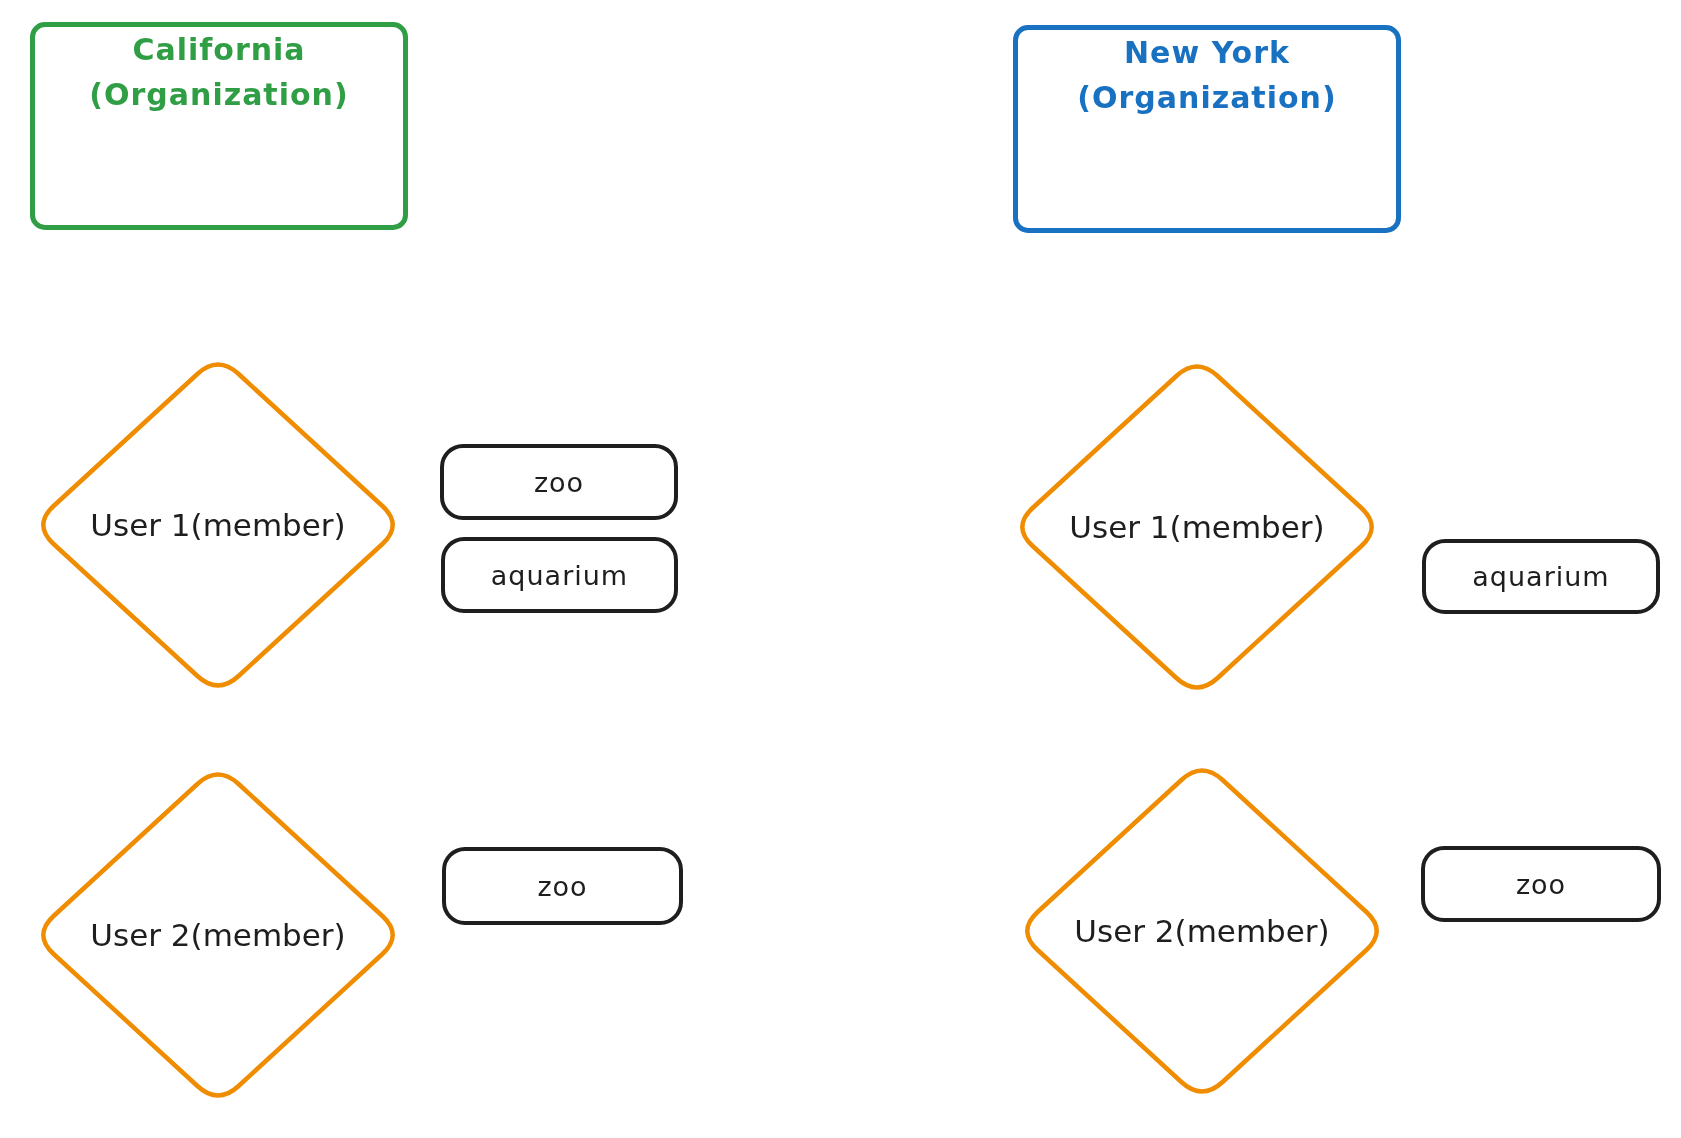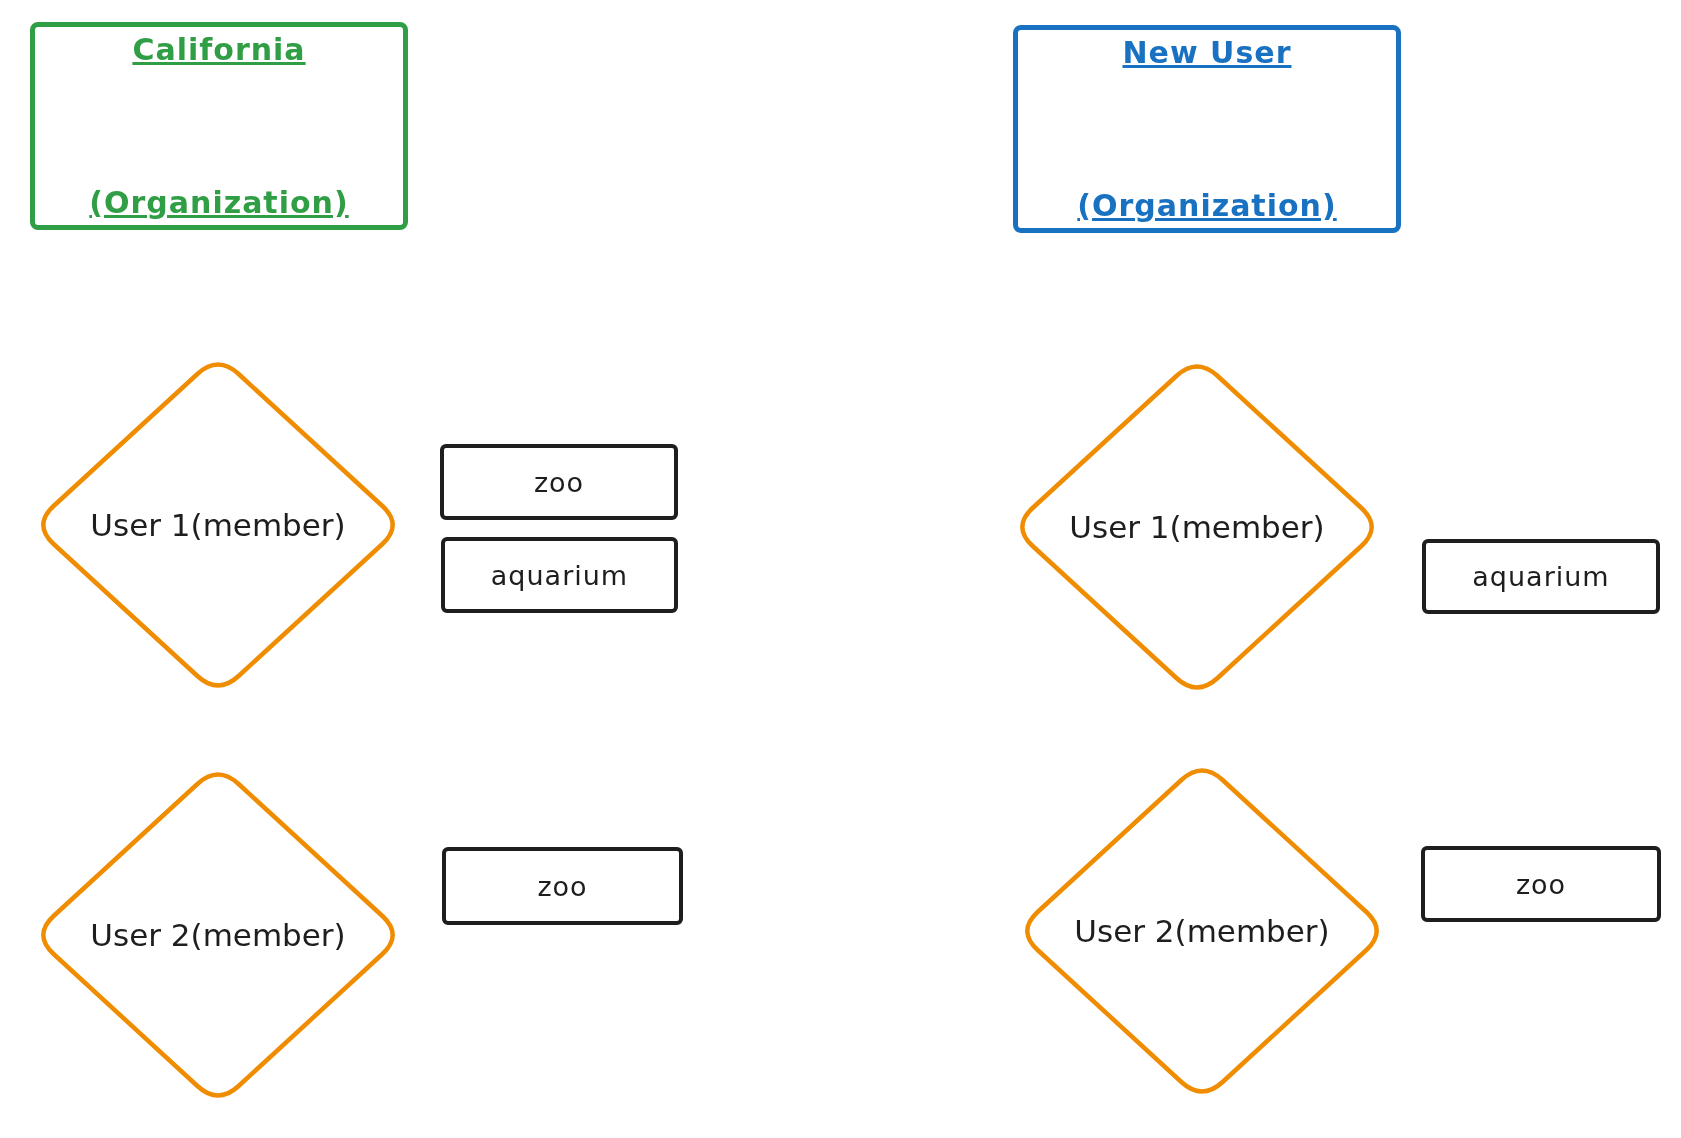--- a/index.html
+++ b/index.html
@@ -19,28 +19,27 @@
     position: relative;
     width: 1681px;
     height: 1138px;
     background: var(--background);
     overflow: hidden;
   }
 
   
   .org-box {
     position: absolute;
-    border-radius: 8px;
+    border-radius: 15px;
     display: flex;
     flex-direction: column;
     align-items: center;
-    justify-content: space-between;
+    justify-content: flex-start;
     text-align: center;
     background: var(--background);
-    text-decoration: underline;
   }
   .org-box.left {
     left: 30px; top: 22px; width: 378px; height: 208px;
     border: 5px solid var(--org-left);
     color: var(--org-left);
   }
   .org-box.right {
     left: 1013px; top: 25px; width: 388px; height: 208px;
     border: 5px solid var(--org-right);
     color: var(--org-right);
@@ -82,21 +81,21 @@
   }
   .d-left-1  { left: 28px;   top: 350px; }
   .d-left-2  { left: 28px;   top: 760px; }
   .d-right-1 { left: 1007px; top: 352px; }
   .d-right-2 { left: 1012px; top: 756px; }
 
   
   .tag {
     position: absolute;
     border: 4px solid var(--ink);
-    border-radius: 6px;
+    border-radius: 23px;
     background: var(--background);
     display: flex;
     align-items: center;
     justify-content: center;
   }
   .tag span {
     font-size: 27px;
     letter-spacing: 1px;
     white-space: nowrap;
     color: var(--ink);
@@ -111,21 +110,21 @@
 <body>
 
 <div class="canvas">
 
   <div class="org-box left">
     <div class="org-line">California</div>
     <div class="org-line">(Organization)</div>
   </div>
 
   <div class="org-box right">
-    <div class="org-line">New User</div>
+    <div class="org-line">New York</div>
     <div class="org-line">(Organization)</div>
   </div>
 
   <div class="diamond d-left-1">
     <svg viewBox="0 0 380 350">
       <path d="M 169.4 24 Q 190 5 210.6 24 L 354.4 156 Q 375 175 354.4 194 L 210.6 326 Q 190 345 169.4 326 L 25.6 194 Q 5 175 25.6 156 Z" fill="none" stroke="var(--user)" stroke-width="4.5" stroke-linecap="round"></path>
     </svg>
     <div class="diamond-text">
       <div>User 1</div>
       <div>(member)</div>

